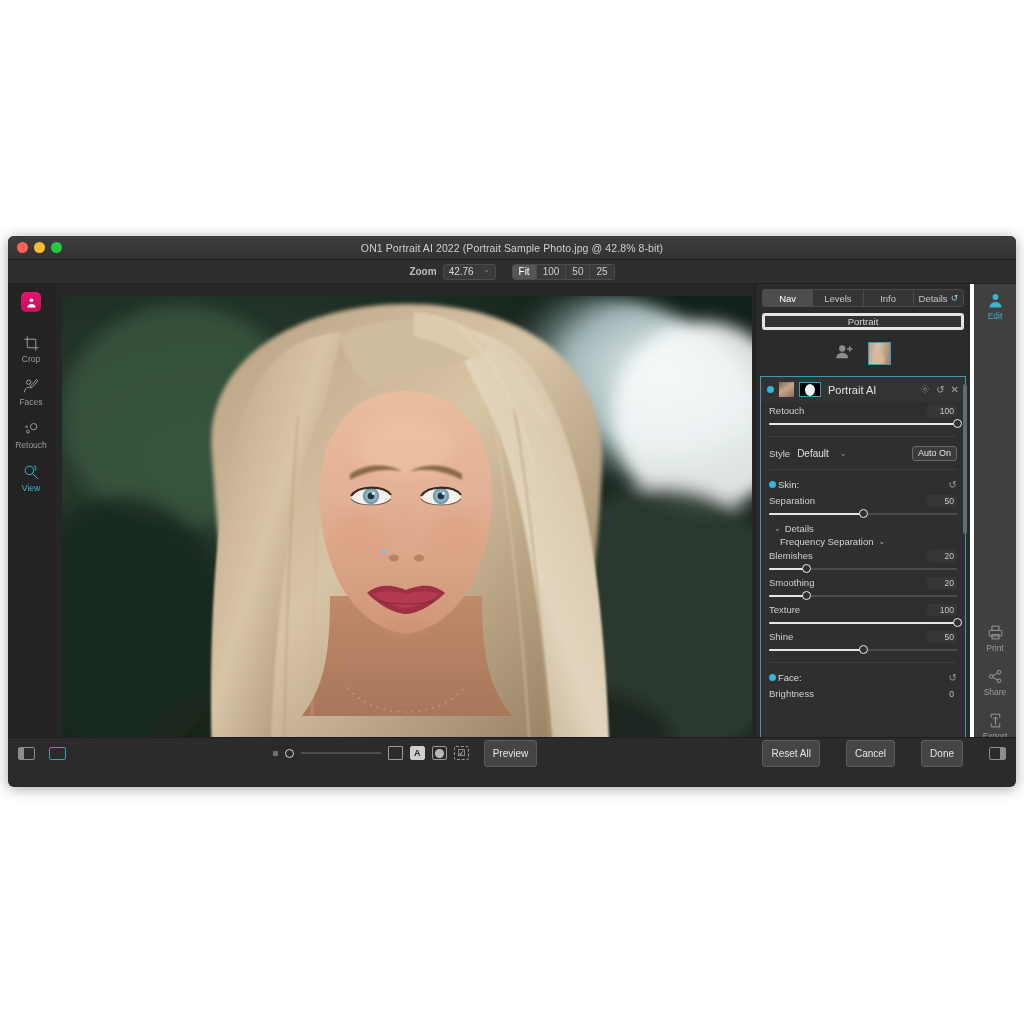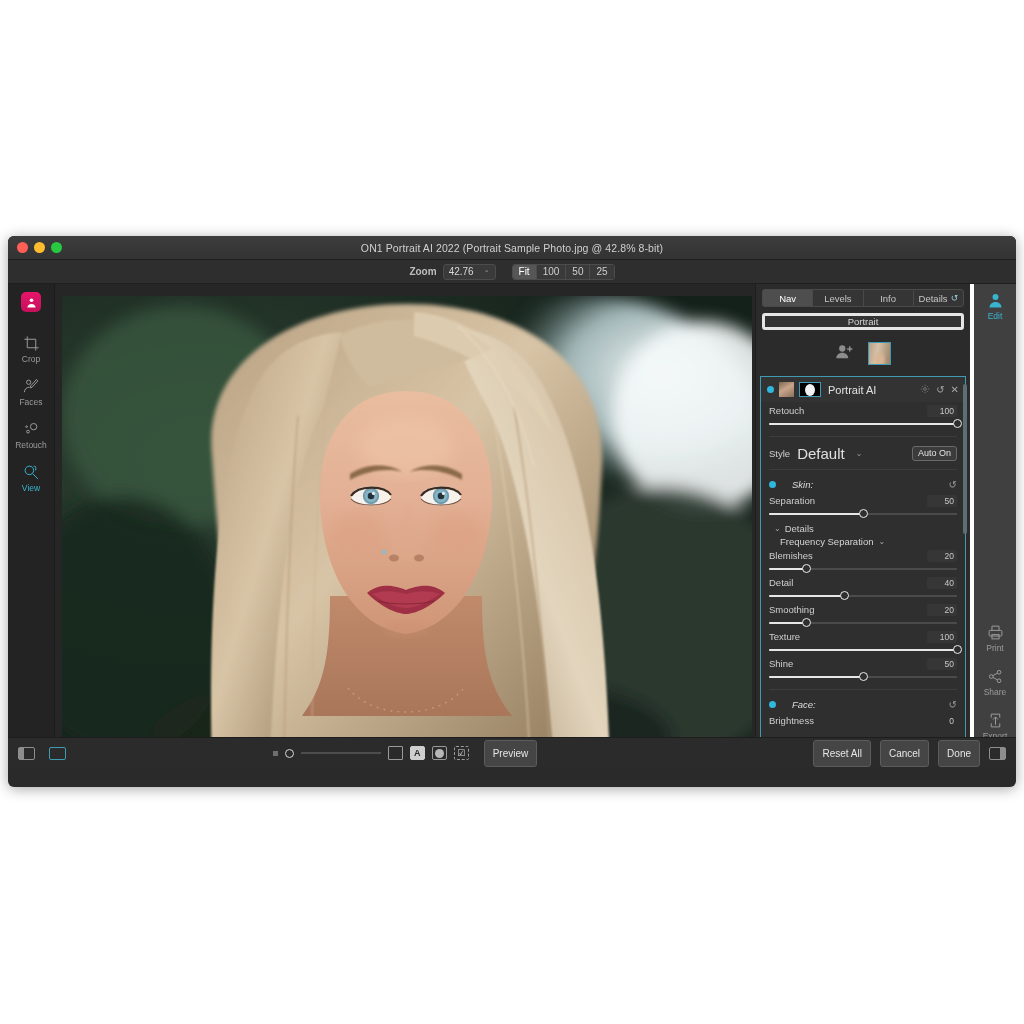--- a/index.html
+++ b/index.html
@@ -206,29 +206,29 @@
   }
   .track .knob {
     position: absolute; top: 1px; width: 9px; height: 9px; border-radius: 50%;
     background: #2f2f2f; border: 1.5px solid #ededed; margin-left: -4.5px;
   }
 
   .style-row {
     display: flex; align-items: center; gap: 7px; margin-top: 4px; height: 18px;
   }
   .style-row .k { font-size: 9.5px; color: #cfcfcf; }
-  .style-row .v { font-size: 15px; color: #e0e0e0; }
+  .style-row .v { font-size: 10px; color: #e0e0e0; }
   .style-row .chev { font-size: 8px; color: #9a9a9a; margin-left: 4px; }
   .auto-btn {
     margin-left: auto; font-size: 9px; color: #e3e3e3;
     border: 1px solid #6a6a6a; border-radius: 3px; padding: 1.5px 5px; background: #3b3b3b;
   }
 
   .section-head { display: flex; align-items: center; justify-content: space-between; margin-top: 2px; height: 15px; }
-  .section-head .left { display: flex; align-items: center; gap: 16px; font-style: italic; }
+  .section-head .left { display: flex; align-items: center; gap: 2px; }
   .section-head .nm { font-size: 9.5px; color: #dcdcdc; }
   .reset-ico { font-size: 10px; color: #9a9a9a; }
 
   .sub-disclose { display: flex; align-items: center; gap: 4px; margin: 4px 0 2px 5px; }
   .sub-disclose .chev { font-size: 8px; color: #a8a8a8; }
   .sub-disclose .t { font-size: 9.5px; color: #cfcfcf; }
   .sub-select { display: flex; align-items: center; gap: 5px; margin: 2px 0 2px 11px; }
   .sub-select .t { font-size: 9.5px; color: #d6d6d6; }
   .sub-select .chev { font-size: 8px; color: #a8a8a8; }
 
@@ -237,21 +237,21 @@
     background: #5c6f72; border-radius: 2px;
   }
 
   
   .bottombar {
     position: absolute; left: 0; right: 0; bottom: 0; height: 30px;
     background: #2b2b2b; border-top: 1px solid #1d1d1d;
   }
   .bb-left { position: absolute; left: 10px; top: 0; height: 30px; display: flex; align-items: center; gap: 14px; }
   .bb-center { position: absolute; left: 47px; right: 261px; top: 0; height: 30px; display: flex; align-items: center; justify-content: center; gap: 7px; }
-  .bb-right { position: absolute; right: 10px; top: 0; height: 30px; display: flex; align-items: center; gap: 9px; justify-content: flex-end; }
+  .bb-right { position: absolute; right: 10px; top: 0; height: 30px; display: flex; align-items: center; gap: 26px; justify-content: flex-end; }
 
   .panel-ico { width: 17px; height: 13px; border: 1.4px solid #8e8e8e; border-radius: 2px; position: relative; }
   .panel-ico::after { content:''; position:absolute; left: 4px; top: 0; bottom: 0; width: 1.4px; background: #8e8e8e; }
   .panel-ico.fillL::before { content:''; position:absolute; left:0; top:0; bottom:0; width:4px; background:#8e8e8e; }
   .panel-ico.right::after { left: auto; right: 4px; }
   .panel-ico.right.fillR::before { content:''; position:absolute; right:0; top:0; bottom:0; width:4px; background:#8e8e8e; }
   .panel-ico.sel { border-color: #3f9bb3; }
   .panel-ico.sel::after { display: none; }
 
   .mini-sq { width: 5px; height: 5px; background: #6e6e6e; }
@@ -596,31 +596,20 @@
                 <span class="slabel">Blemishes</span>
                 <span class="sval">20</span>
               </div>
               <div class="track">
                 <div class="line-bg"></div>
                   <div class="line-fg" style="width:20%"></div>
                   <div class="knob" style="left:20%"></div>
               </div>
             </div>
 
-            <div class="srow">
-              <div class="srow-top">
-                <span class="slabel">Detail</span>
-                <span class="sval">40</span>
-              </div>
-              <div class="track">
-                <div class="line-bg"></div>
-                  <div class="line-fg" style="width:40%"></div>
-                  <div class="knob" style="left:40%"></div>
-              </div>
-            </div>
 
             <div class="srow">
               <div class="srow-top">
                 <span class="slabel">Smoothing</span>
                 <span class="sval">20</span>
               </div>
               <div class="track">
                 <div class="line-bg"></div>
                   <div class="line-fg" style="width:20%"></div>
                   <div class="knob" style="left:20%"></div>

